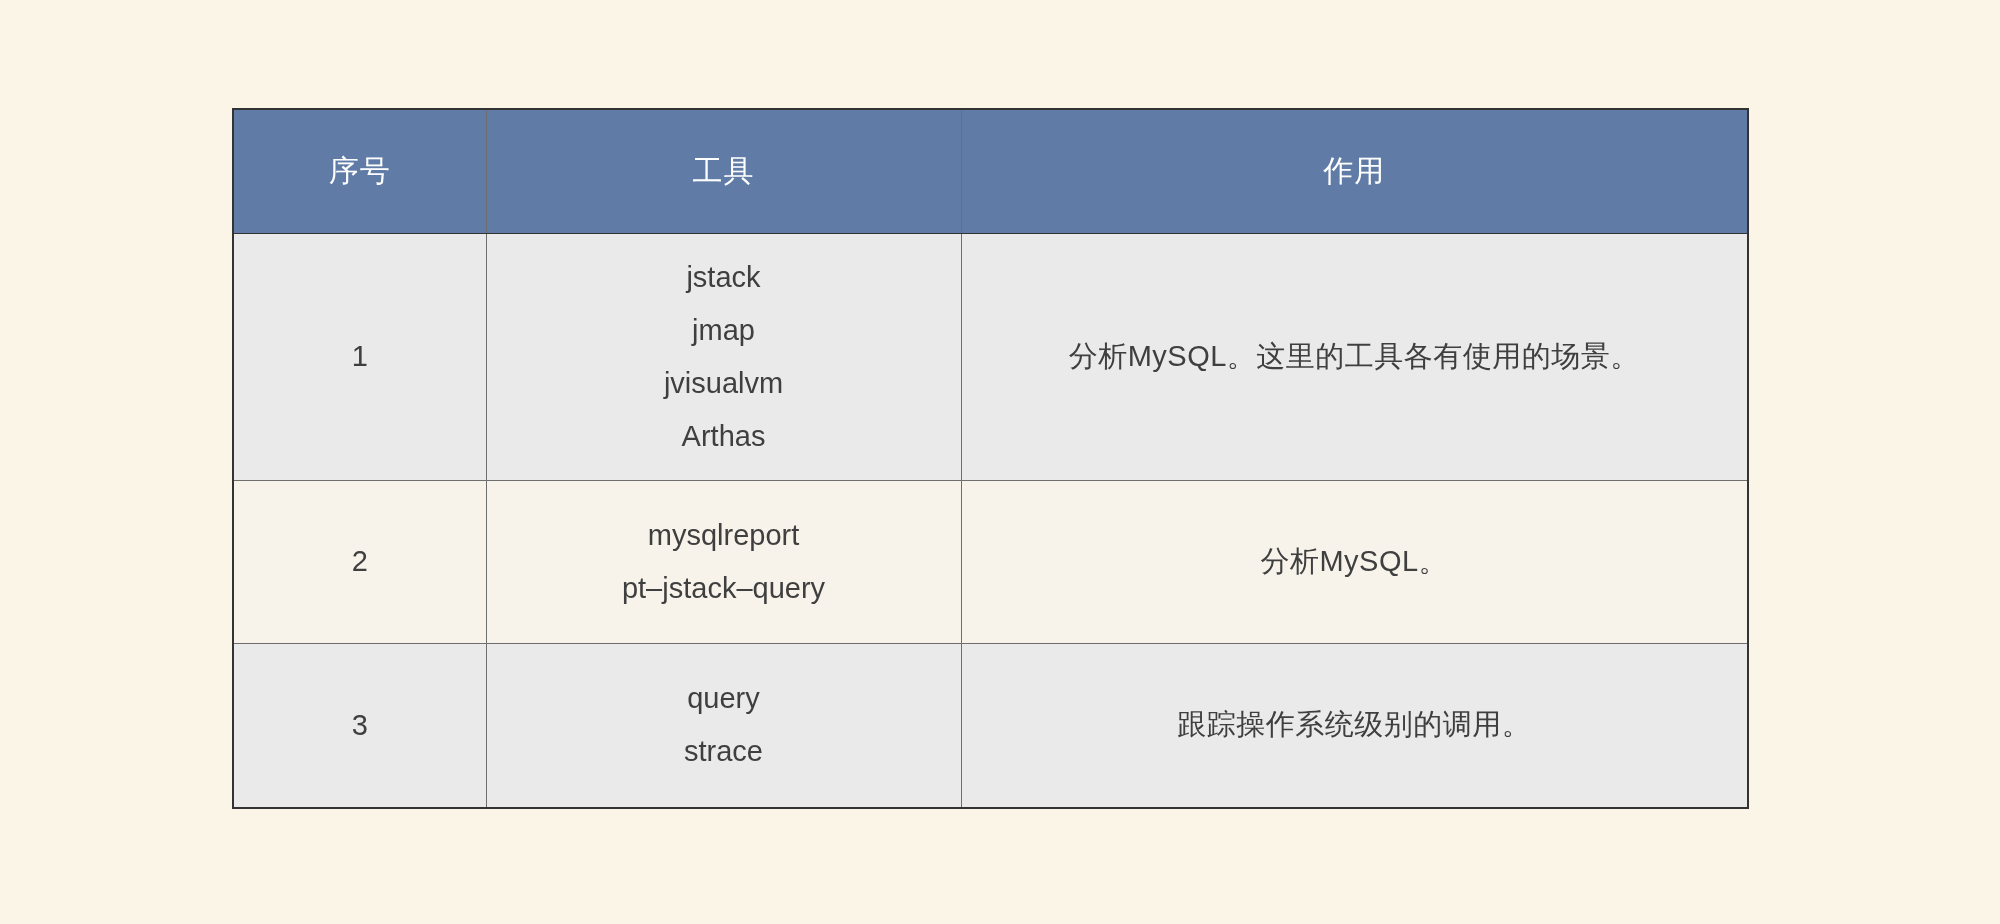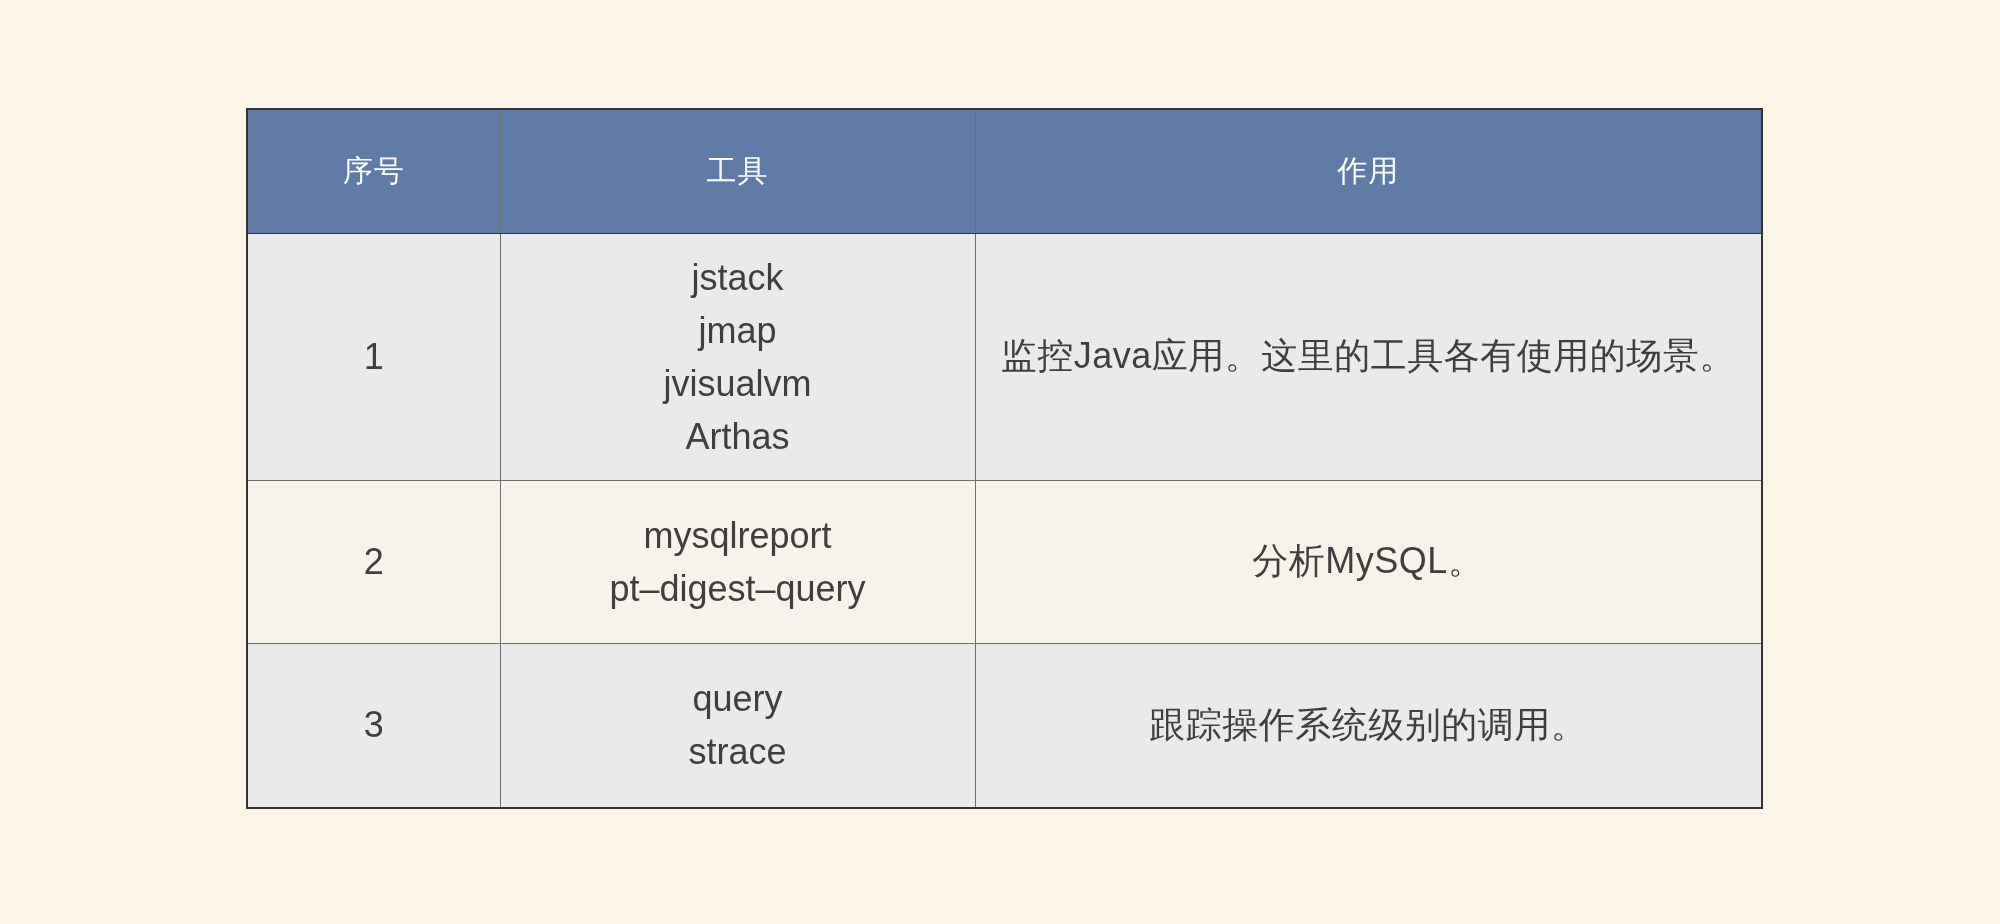--- a/index.html
+++ b/index.html
@@ -21,21 +21,21 @@
   body { background: var(--page_bg, #FAF5E7); position: relative; overflow: hidden; }
 
   .canvas {
     position: absolute;
     inset: 0;
     background: var(--page_bg, #FAF5E7);
   }
 
   table.tools-table {
     position: absolute;
-    left: 246px;
+    left: 232px;
     top: 108px;
     width: 1515px;
     border-collapse: collapse;
     table-layout: fixed;
     border: 2px solid var(--border_outer, #333333);
   }
   col.c1 { width: 253px; }
   col.c2 { width: 475px; }
   col.c3 { width: 787px; }
 
@@ -50,21 +50,21 @@
     background: var(--header_bg, #5F7BA6);
     color: var(--header_text, #FFFFFF);
     font-size: 30px;
     font-weight: 400;
     letter-spacing: 1px;
     border-bottom-color: var(--border_outer, #333333);
   }
 
   tbody td {
     color: var(--body_text, #3F3F3F);
-    font-size: 36px;
+    font-size: 29px;
     font-weight: 400;
   }
   tr.row-odd  td { background: var(--row_odd_bg, #EAEAEA); }
   tr.row-even td { background: var(--row_even_bg, #F7F3EA); }
 
   tr.r1 td { height: 247px; }
   tr.r2 td { height: 163px; }
   tr.r3 td { height: 165px; }
 
   td.cell-tools {
@@ -90,26 +90,26 @@
         <th>作用</th>
       </tr>
     </thead>
     <tbody>
       <tr class="row-odd r1">
         <td class="cell-index">1</td>
         <td class="cell-tools">jstack
 jmap
 jvisualvm
 Arthas</td>
-        <td class="cell-purpose">监控Java应用。这里的工具各有使用的场景。</td>
+        <td class="cell-purpose">分析MySQL。这里的工具各有使用的场景。</td>
       </tr>
       <tr class="row-even r2">
         <td class="cell-index">2</td>
         <td class="cell-tools">mysqlreport
-pt–digest–query</td>
+pt–jstack–query</td>
         <td class="cell-purpose">分析MySQL。</td>
       </tr>
       <tr class="row-odd r3">
         <td class="cell-index">3</td>
         <td class="cell-tools">query
 strace</td>
         <td class="cell-purpose">跟踪操作系统级别的调用。</td>
       </tr>
     </tbody>
   </table>

